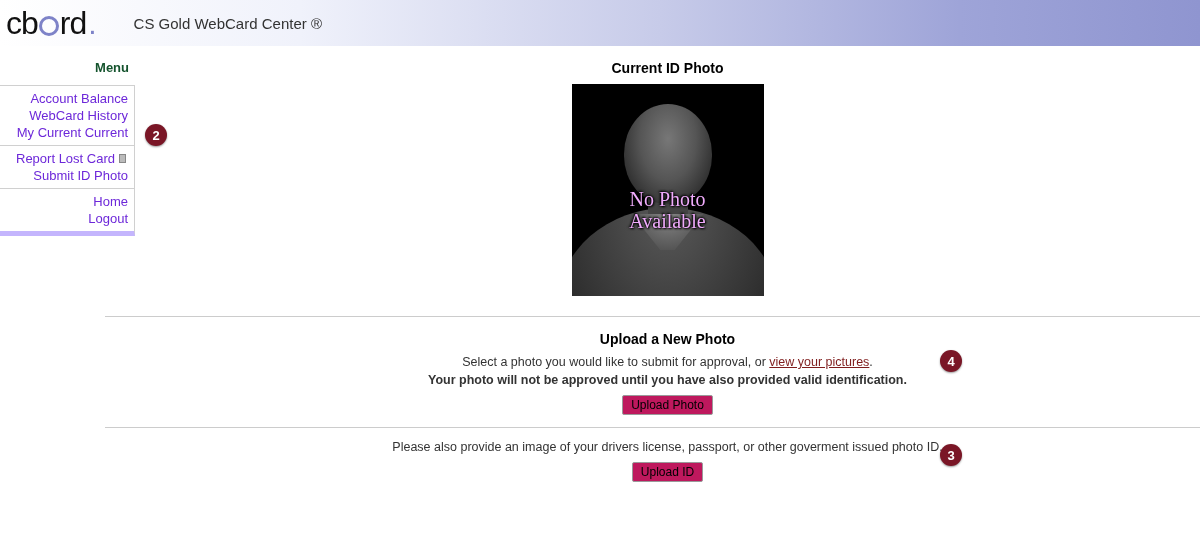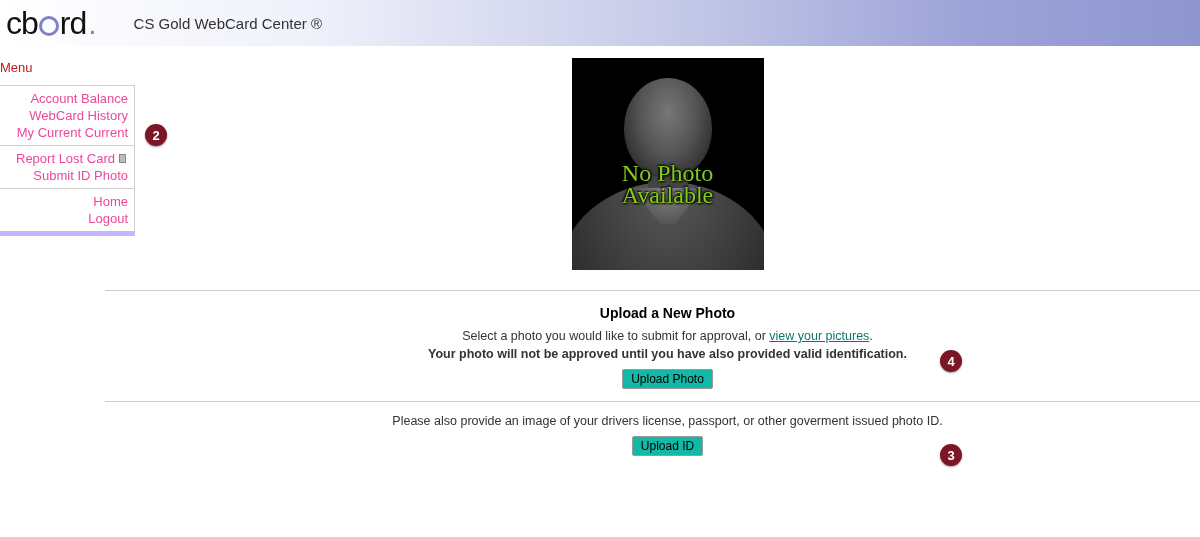--- a/index.html
+++ b/index.html
@@ -78,36 +78,37 @@
     height: calc(100% - 46px);
   }
   .sidebar {
     width: 135px;
     flex: 0 0 135px;
     padding-top: 14px;
     font-size: 13px;
     color: #444;
   }
   .sidebar .menu-title {
-    font-weight: normal;
+    font-weight: bold;
+    text-align: right;
     padding-right: 6px;
     margin-bottom: 10px;
-    color: #b91c1c;
+    color: #14532d;
   }
   .menu-group {
     border-top: 1px solid #d0d0d0;
     border-right: 1px solid #d0d0d0;
     padding: 4px 0 4px 0;
   }
   .menu-group:first-of-type { border-top: 1px solid #d0d0d0; }
   .menu-item {
     text-align: right;
     padding: 1px 6px 1px 0;
     cursor: pointer;
-    color: #ec4899;
+    color: #6d28d9;
   }
   .menu-group.last { border-bottom: 5px solid #c4b5fd; }
   
   .handle {
     display: inline-block;
     width: 7px;
     height: 9px;
     background: #bbb;
     border: 1px solid #888;
     vertical-align: middle;
@@ -134,29 +135,29 @@
     margin: 6px 0 8px 0;
     color: #000;
   }
   .section p {
     margin: 4px 0;
     font-size: 12.5px;
     color: #333;
   }
   .section p.strong { font-weight: bold; }
   .section a.inline-link {
-    color: #0f766e;
+    color: #7f1d1d;
     text-decoration: underline;
     cursor: pointer;
   }
   .btn {
     font-family: inherit;
     font-size: 12px;
     padding: 2px 8px;
-    background: #14b8a6;
+    background: #be185d;
     border: 1px solid #9a9a9a;
     border-radius: 2px;
     cursor: pointer;
     margin-top: 4px;
   }
 
   
   .photo-frame {
     width: 192px;
     height: 212px;
@@ -191,23 +192,23 @@
     width:72px; height:36px;
     background: radial-gradient(ellipse at 50% 0%, #888 0%, #555 70%);
     clip-path: polygon(0 0, 100% 0, 60% 100%, 40% 100%);
   }
   .no-photo-text {
     position: absolute;
     top: 104px;
     width: 100%;
     text-align: center;
     font-family: Georgia, "Times New Roman", serif;
-    font-size: 24px;
+    font-size: 20px;
     line-height: 22px;
-    color: #84cc16;
+    color: #f0abfc;
     text-shadow: 0 0 3px #000, 1px 1px 2px #000, -1px -1px 2px #000;
     white-space: pre-line;
   }
 
   
   .bubble {
     position: absolute;
     width: 22px; height: 22px;
     border-radius: 50%;
     background: #7a1626;
@@ -268,20 +269,21 @@
 
     <div class="menu-group last">
       <div class="menu-item">Home</div>
       <div class="menu-item">Logout</div>
     </div>
   </div>
 
   <div class="content">
 
     <div class="section">
+      <h2>Current ID Photo</h2>
       <div class="photo-frame">
         <div class="silhouette-body"></div>
         <div class="silhouette-neck"></div>
         <div class="silhouette-collar"></div>
         <div class="silhouette-head"></div>
         <div class="no-photo-text"><span>No Photo</span><br><span>Available</span></div>
       </div>
     </div>
 
     <div class="section border-top">

